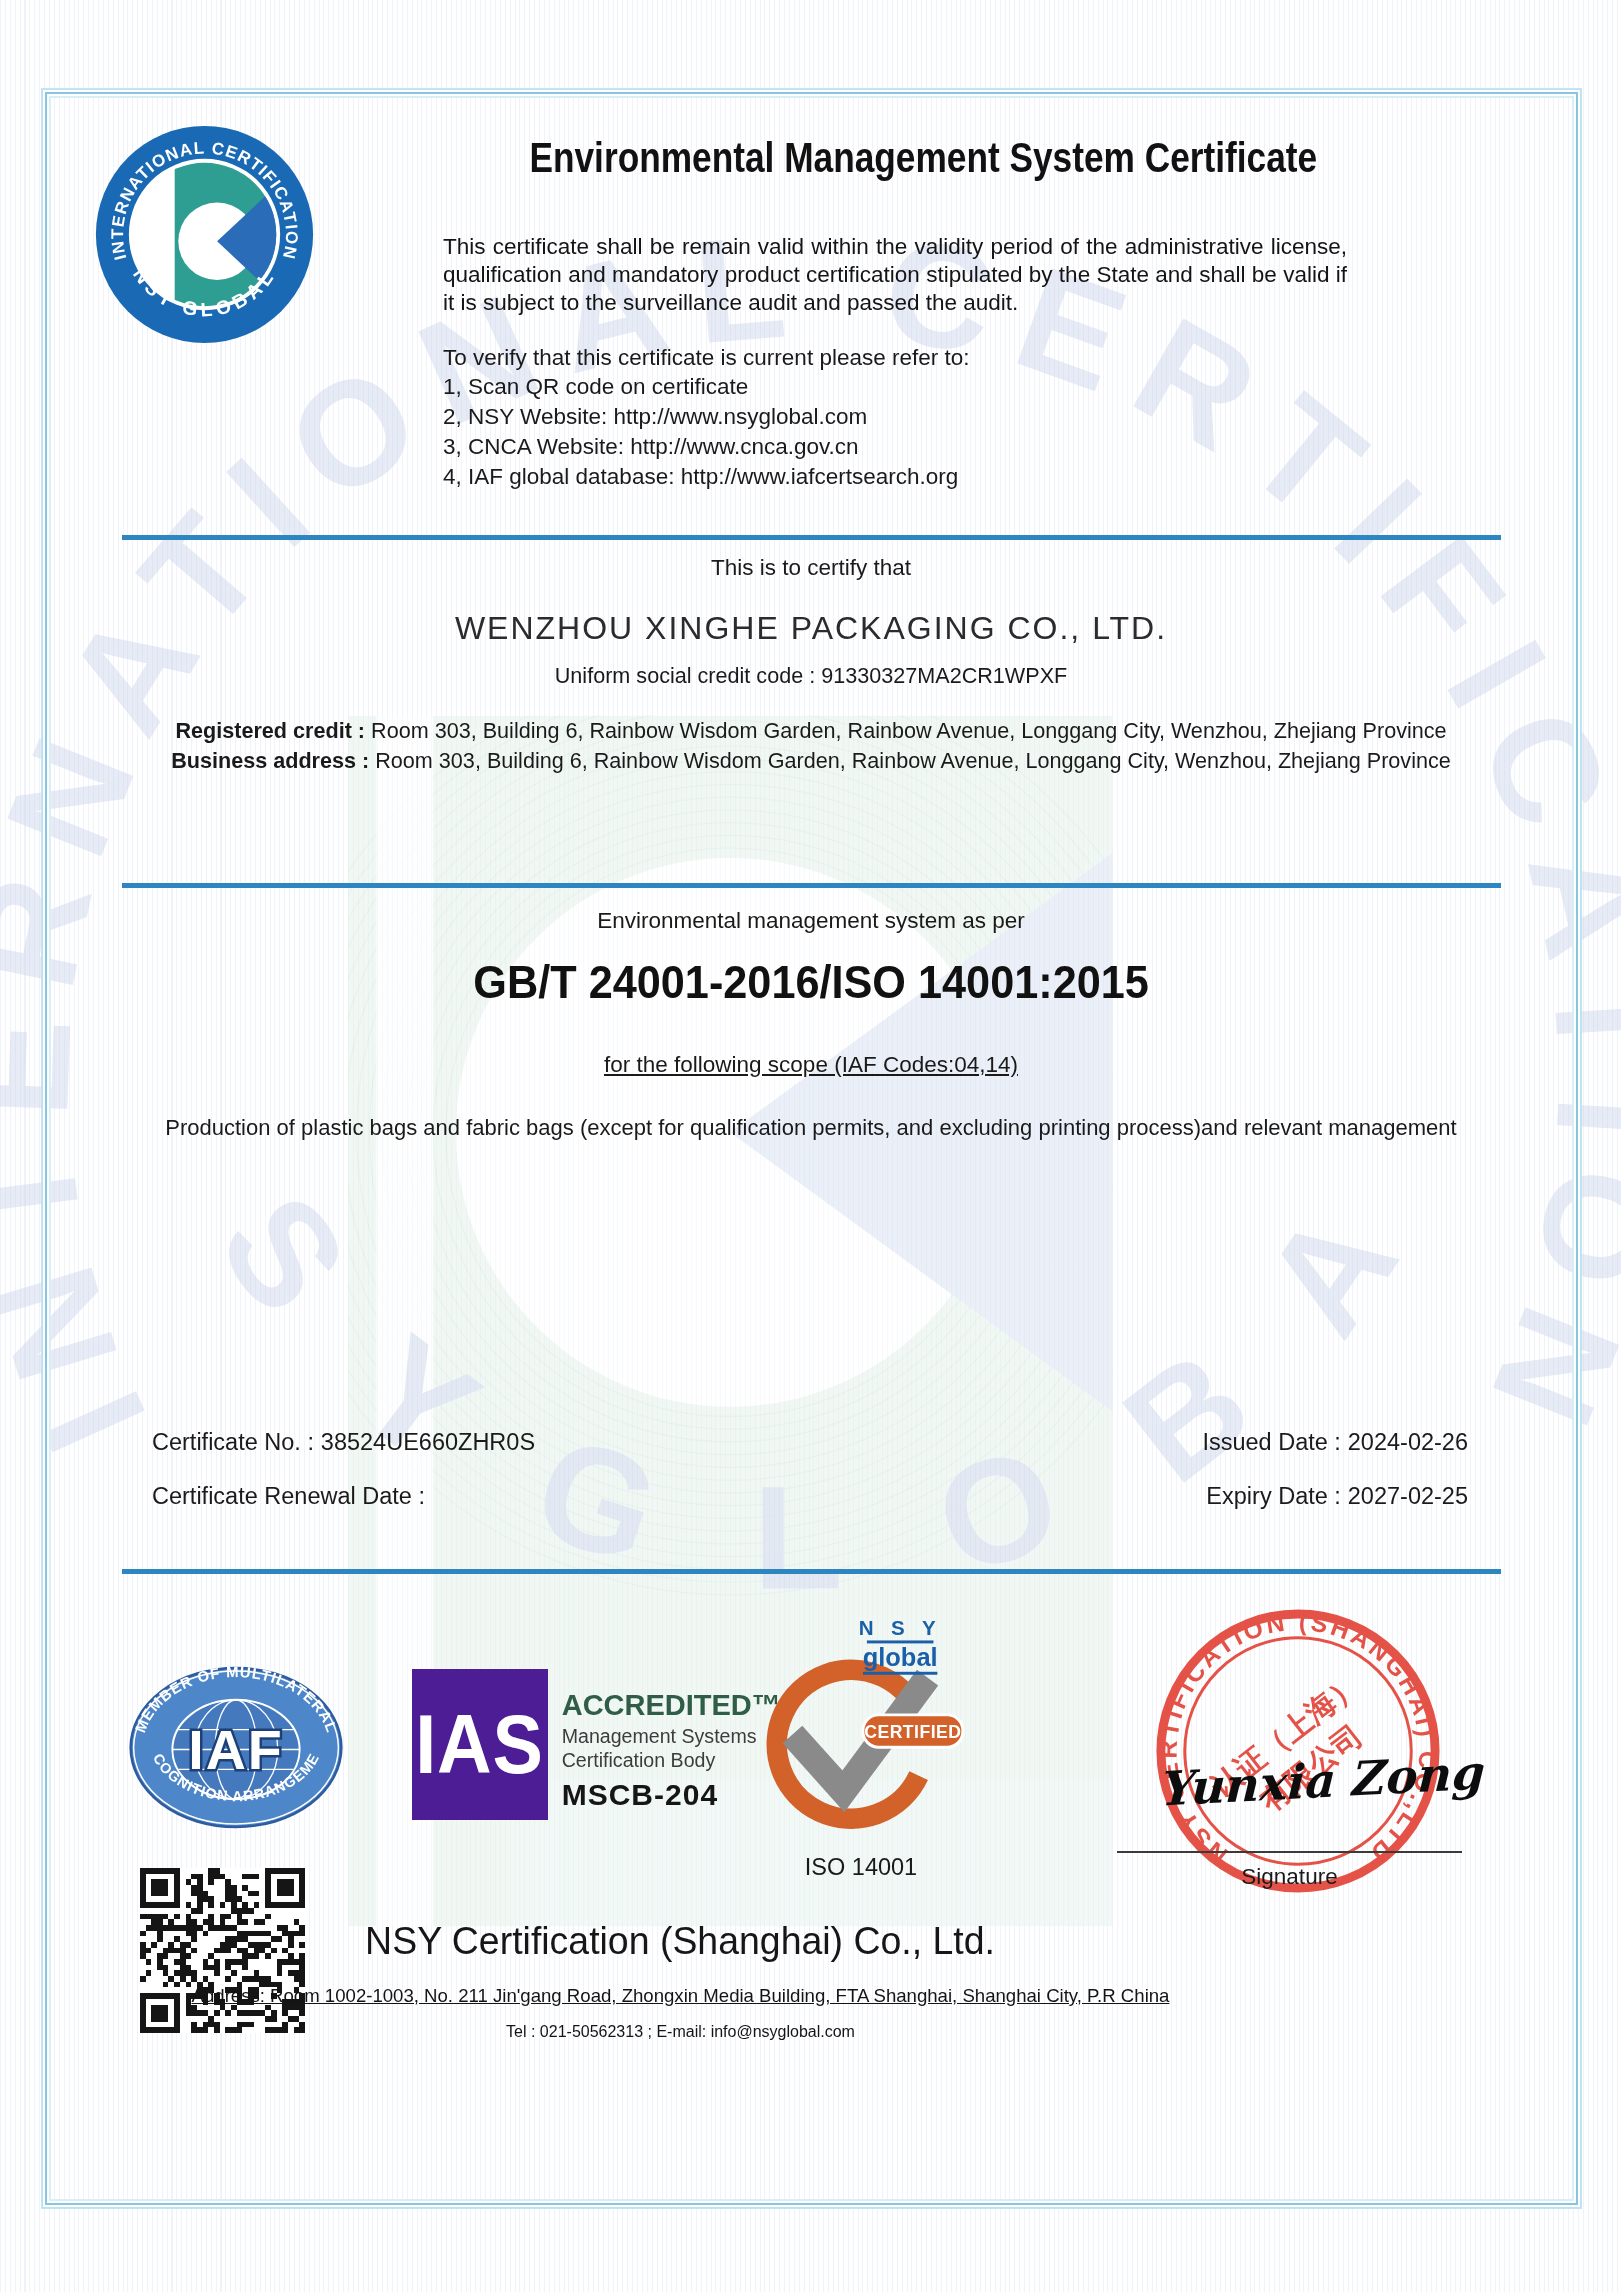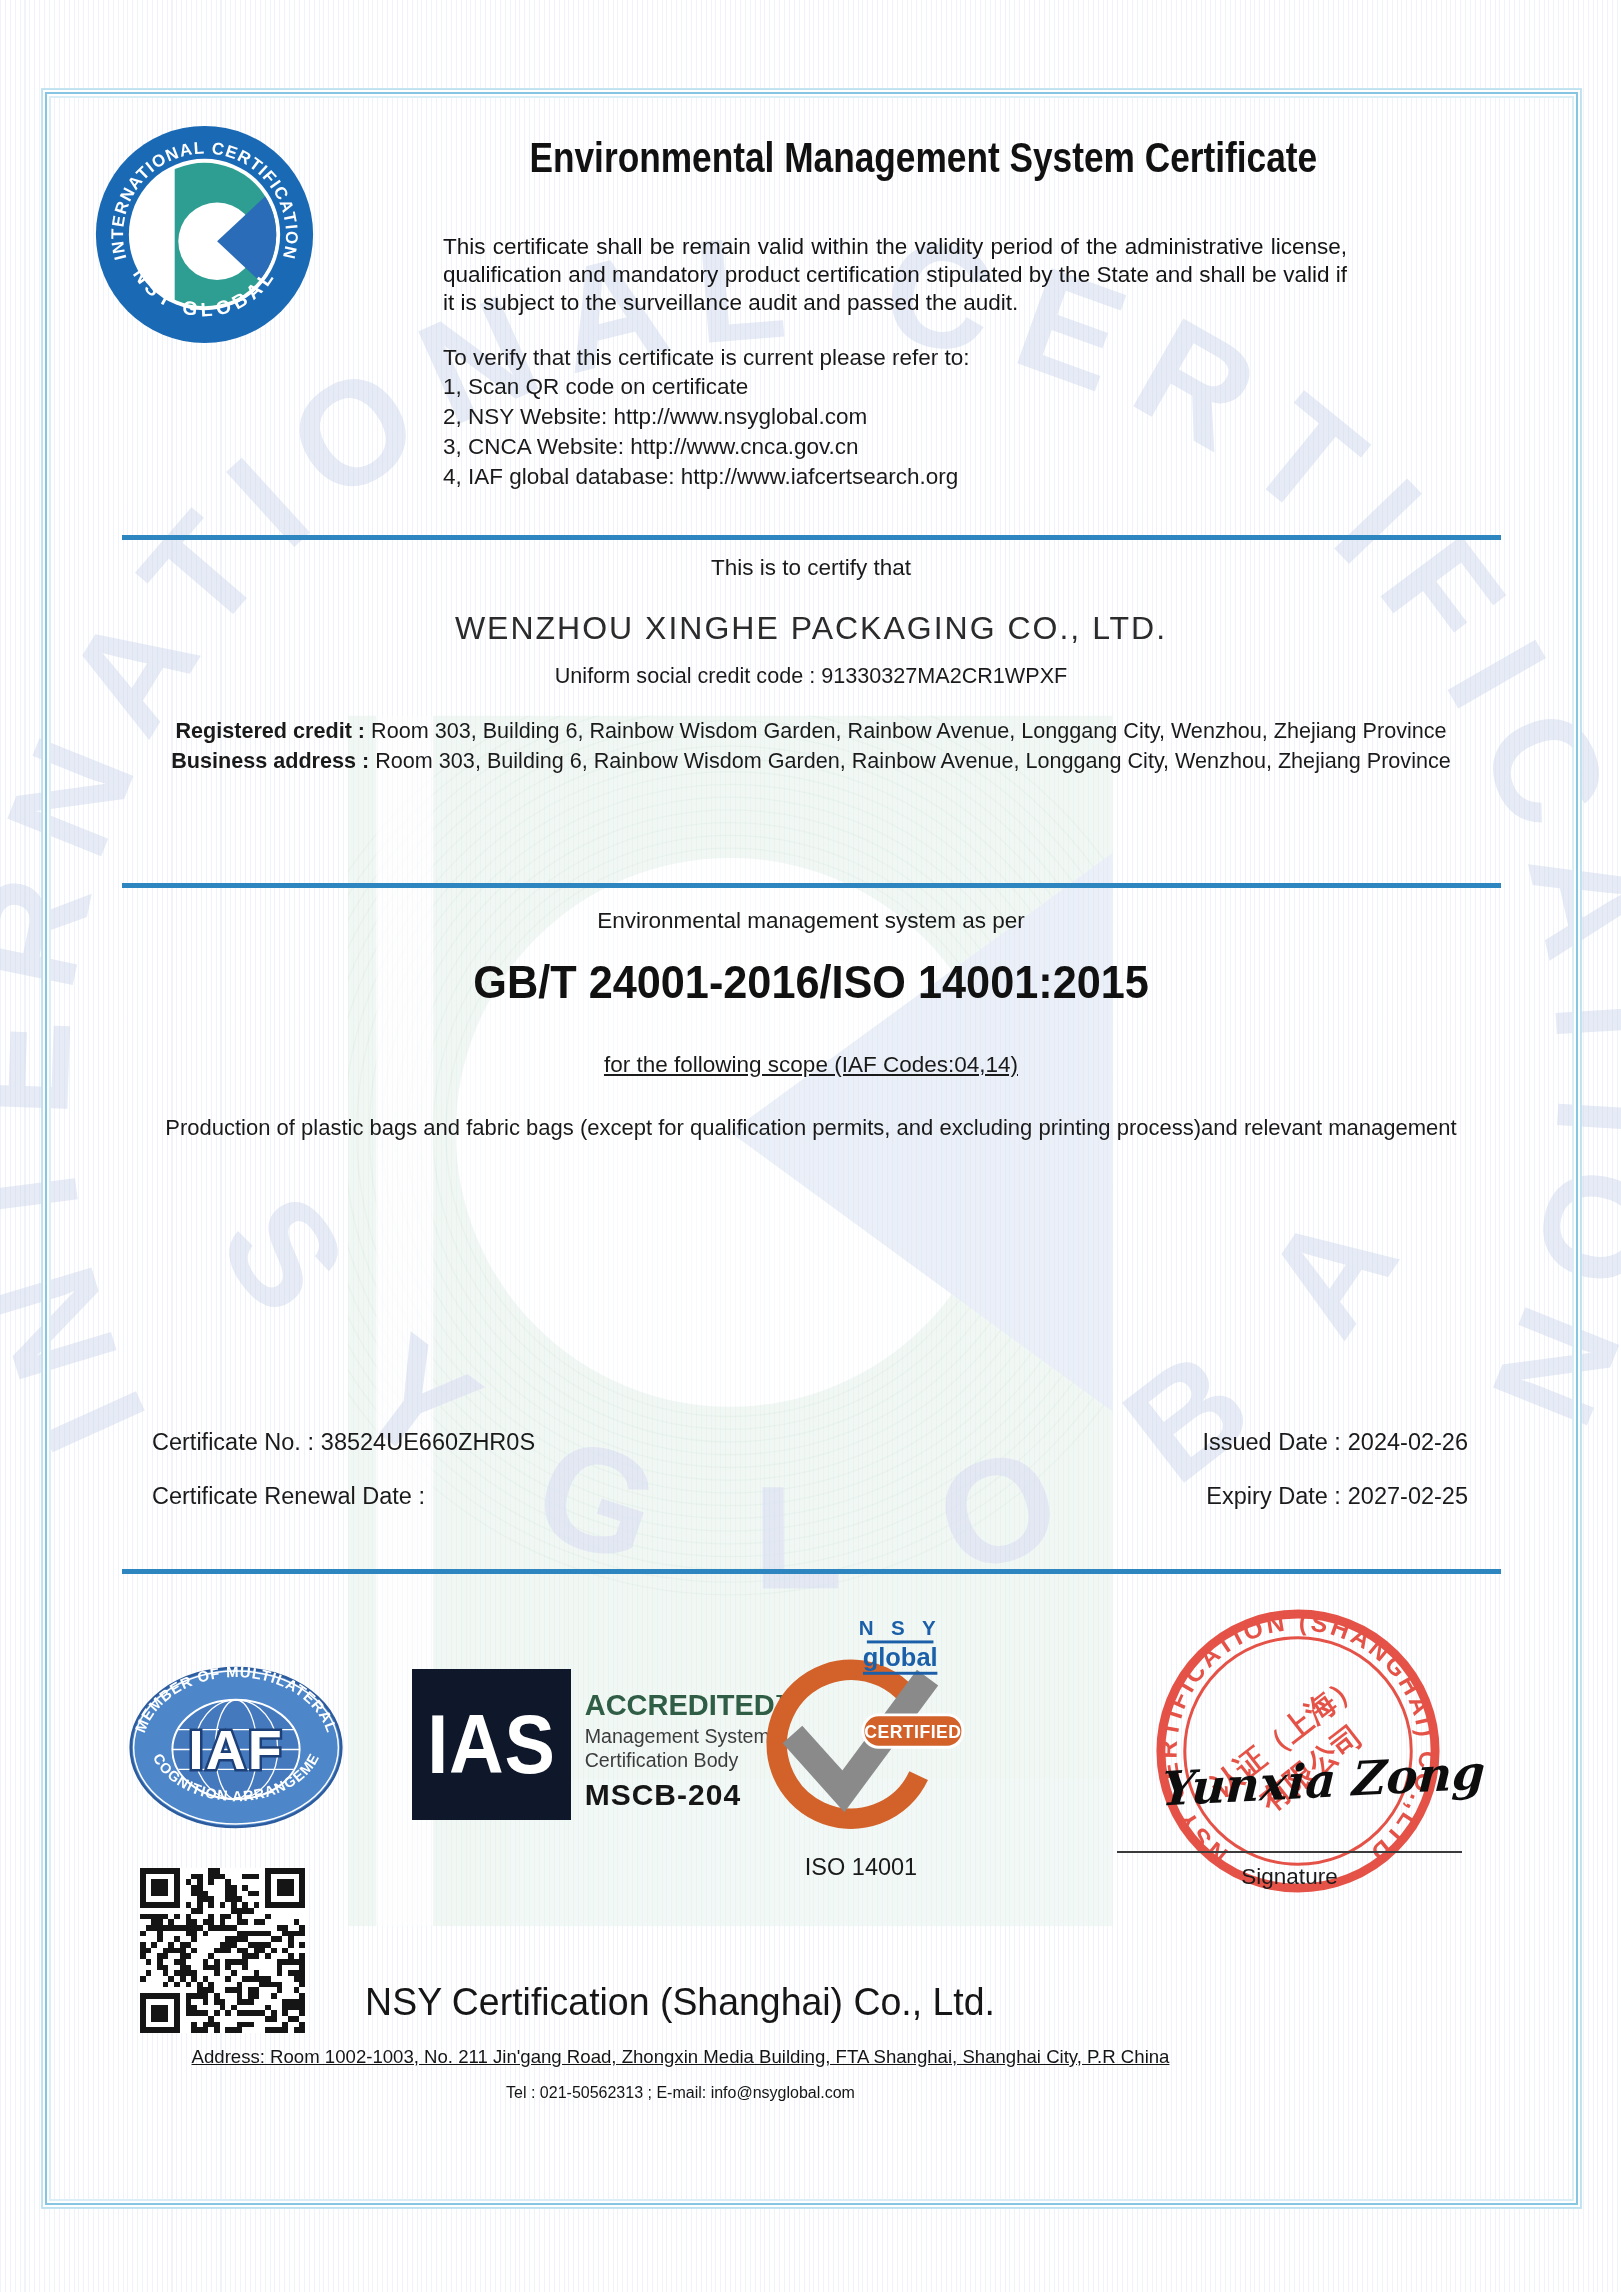--- a/index.html
+++ b/index.html
@@ -36,37 +36,37 @@
   .scope-intro{margin-top:43px;font-size:22.5px;text-decoration:underline;}
   .scope-text{margin-top:35px;font-size:22px;line-height:30px;width:1411px;margin-left:auto;margin-right:auto;}
   
   .details-left{left:152px;top:1429px;font-size:23.5px;}
   .details-right{right:153px;top:1429px;font-size:23.5px;text-align:right;}
   .dline{height:54px;}
   .dline .dval{margin-left:6.9px;}
   
   .iaf{left:125px;top:1664px;width:222px;height:167px;}
   .ias-block{left:412px;top:1669px;display:flex;align-items:flex-start;}
-  .ias-square{width:159px;height:151px;background:#0f172a;display:flex;align-items:center;justify-content:center;}
+  .ias-square{width:136px;height:151px;background:#4c1d95;display:flex;align-items:center;justify-content:center;}
   .ias-abbr{color:#fff;font-size:84px;font-weight:bold;letter-spacing:1px;transform:scaleX(.9);}
   .ias-text{margin-left:13.7px;padding-top:21.6px;line-height:1;}
   .ias-accredited{color:#2f5d46;font-size:29px;font-weight:bold;letter-spacing:0;}
   .ias-sub{margin-top:5.9px;color:#3c3c3c;font-size:19.6px;line-height:23.5px;}
   .ias-code{margin-top:7.8px;color:#161616;font-size:30px;font-weight:bold;letter-spacing:1px;}
   .nsy-mark{left:753px;top:1615px;width:216px;height:235px;}
   .iso-label{left:753px;top:1854px;width:216px;text-align:center;font-size:23.5px;}
   .stamp{left:1149px;top:1602px;width:298px;height:298px;}
   .signature-name{left:1157px;top:1753px;width:333px;text-align:center;z-index:3;
       font-family:"DejaVu Serif",serif;font-style:italic;font-weight:bold;font-size:47px;color:#0d0d0d;
       transform:rotate(-3deg) skewX(-6deg);white-space:nowrap;}
   .sig-line{left:1117px;top:1851px;width:345px;height:2px;background:#3a3a3a;z-index:3;}
   .signature-label{left:1117px;top:1864px;width:345px;text-align:center;font-size:22.5px;z-index:3;}
   .qr{left:140px;top:1868px;width:165px;height:165px;}
   
-  .footer{left:0;top:1980px;width:1361px;text-align:center;}
+  .footer{left:0;top:1919px;width:1361px;text-align:center;}
   .footer-company{font-size:39px;color:#161616;}
   .footer-company .condense{display:inline-block;transform:scaleX(.96);}
   .footer-address{margin-top:22px;font-size:18.6px;color:#141414;text-decoration:underline;}
   .footer-tel{margin-top:15.7px;font-size:16px;color:#141414;}
 </style>
 </head>
 <body>
 
 <div class="page">
 

